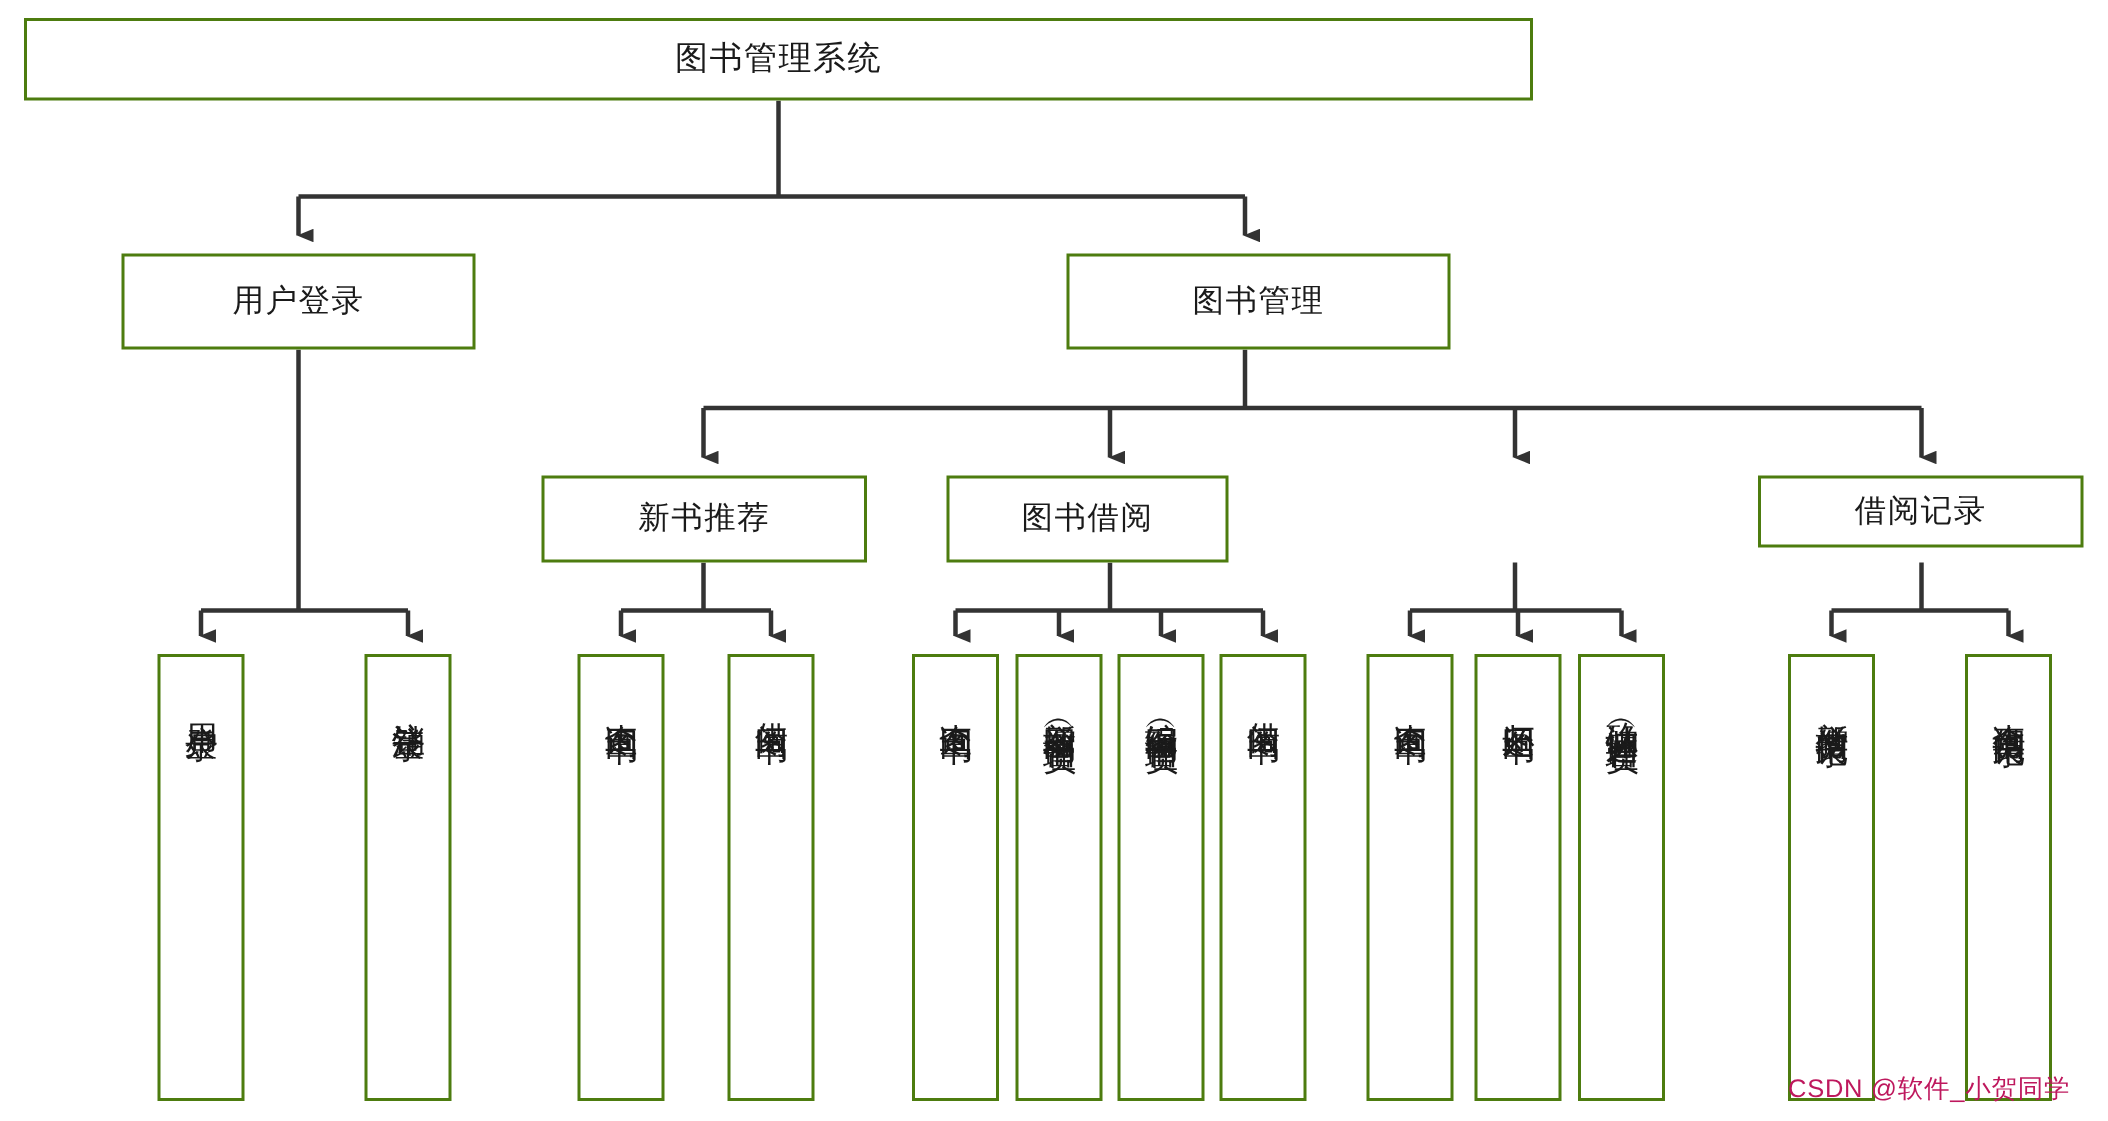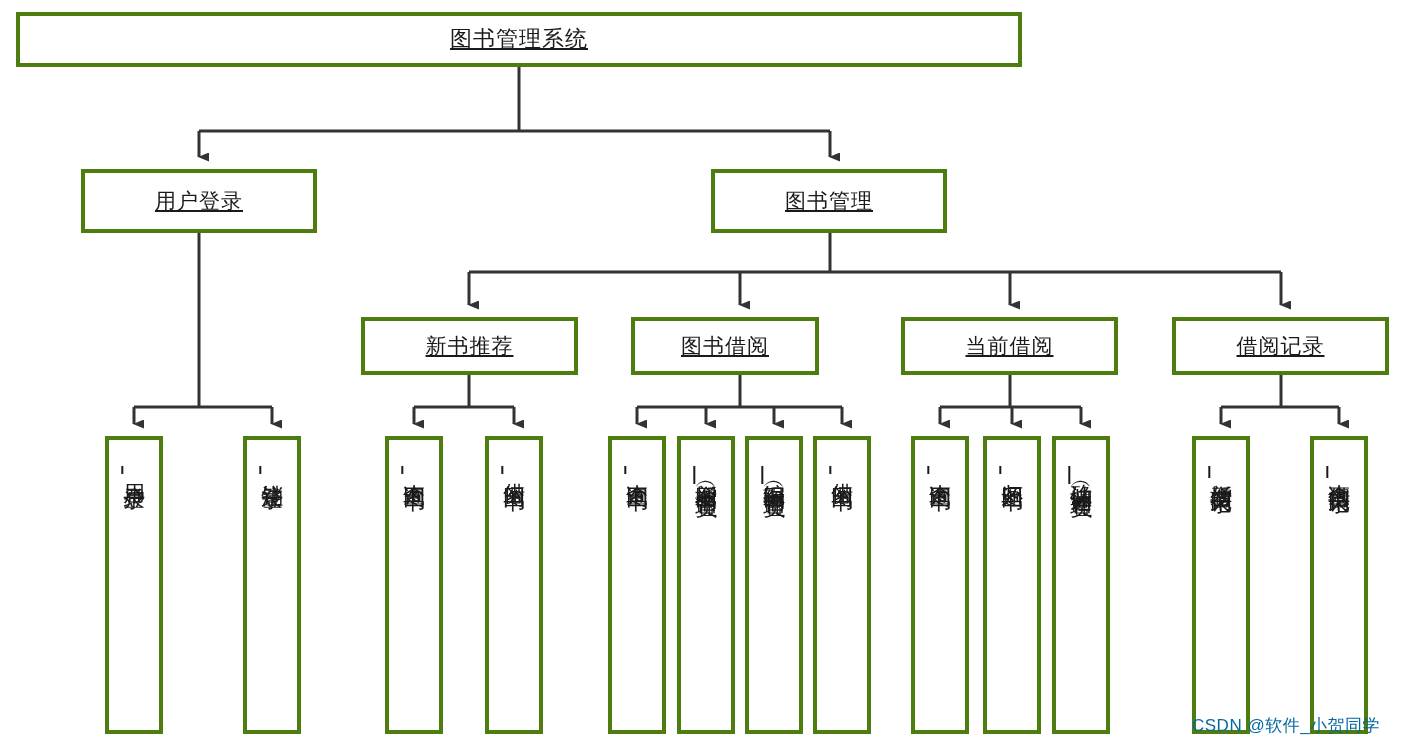--- a/index.html
+++ b/index.html
@@ -23,26 +23,25 @@
     left: 0;
     top: 0;
     width: 1405px;
     height: 747px;
     pointer-events: none;
   }
   .node {
     position: absolute;
     box-sizing: border-box;
     background: #ffffff;
-    border: 4px solid #4d7c0f;
+    border: 2px solid #4d7c0f;
     display: flex;
     align-items: center;
     justify-content: center;
     color: #1a1a1a;
-    text-decoration: underline;
   }
   .node-h {
     font-size: 21px;
     letter-spacing: 1px;
     line-height: 1.1;
     white-space: nowrap;
   }
   .node-root {
     font-size: 22px;
   }
@@ -56,21 +55,21 @@
     text-orientation: upright;
     font-size: 22px;
     line-height: 1.12;
     letter-spacing: 2px;
     white-space: nowrap;
     color: #1a1a1a;
   }
   .watermark {
     position: absolute;
     font-size: 17px;
-    color: #0369a1;
+    color: #be185d;
     white-space: nowrap;
     letter-spacing: 0.5px;
   }
 </style>
 </head>
 <body>
 
 <div id="diagram-root">
 
   <svg id="edge-layer" width="1405" height="747" viewBox="0 0 1405 747">
@@ -123,34 +122,31 @@
     </g>
   </svg>
 
   <div class="node node-h node-root" style="left:16px; top:12px; width:1006px; height:55px;">
     <span>图书管理系统</span>
   </div>
 
   <div class="node node-h" style="left:81px; top:169px; width:236px; height:64px;">
     <span>用户登录</span>
   </div>
-  <div class="node node-h" style="left:711px; top:169px; width:236px; height:64px;">
+  <div class="node node-h" style="left:711px; top:169px; width:256px; height:64px;">
     <span>图书管理</span>
   </div>
 
   <div class="node node-h" style="left:361px; top:317px; width:217px; height:58px;text-align:center;">
     <span>新书推荐</span>
   </div>
   <div class="node node-h" style="left:631px; top:317px; width:188px; height:58px;">
     <span>图书借阅</span>
   </div>
-  <div class="node node-h" style="left:901px; top:317px; width:217px; height:58px;">
-    <span>当前借阅</span>
-  </div>
-  <div class="node node-h" style="left:1172px; top:317px; width:217px; height:58px;">
+  <div class="node node-h" style="left:1172px; top:317px; width:217px; height:48px;">
     <span>借阅记录</span>
   </div>
 
   <div class="node node-v" style="left:105px; top:436px; width:58px; height:298px;">
     <span class="vtext">用户登录</span>
   </div>
   <div class="node node-v" style="left:243px; top:436px; width:58px; height:298px;">
     <span class="vtext">注销登录</span>
   </div>
 

